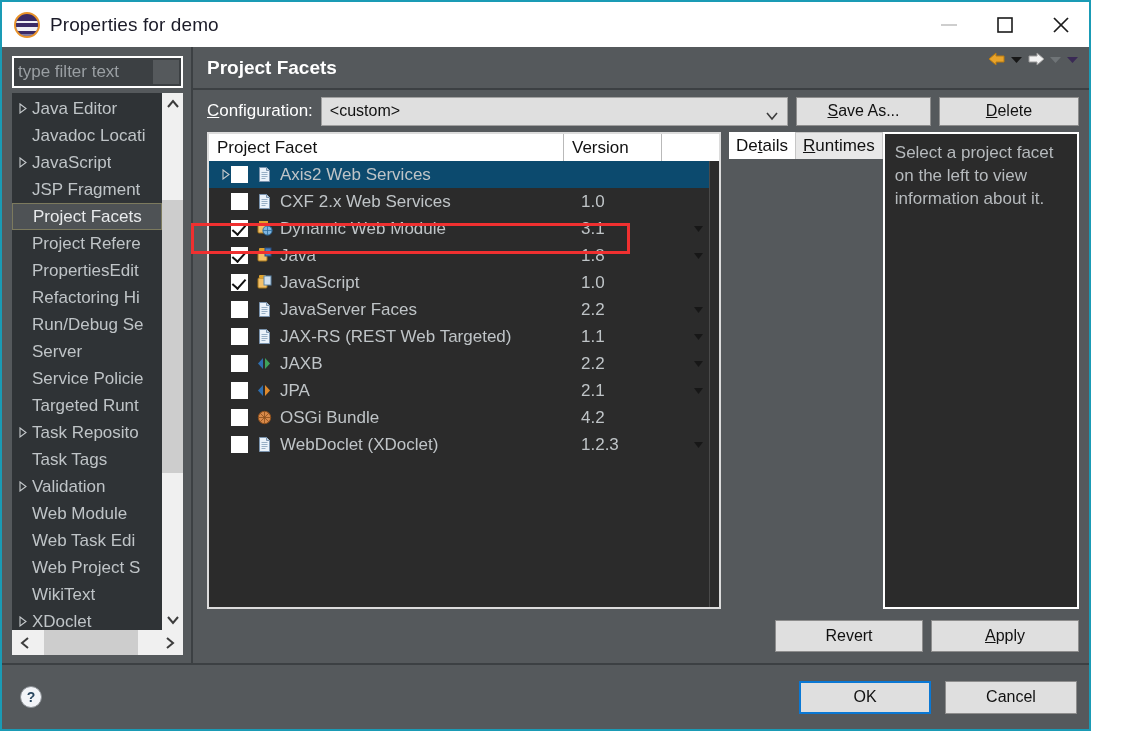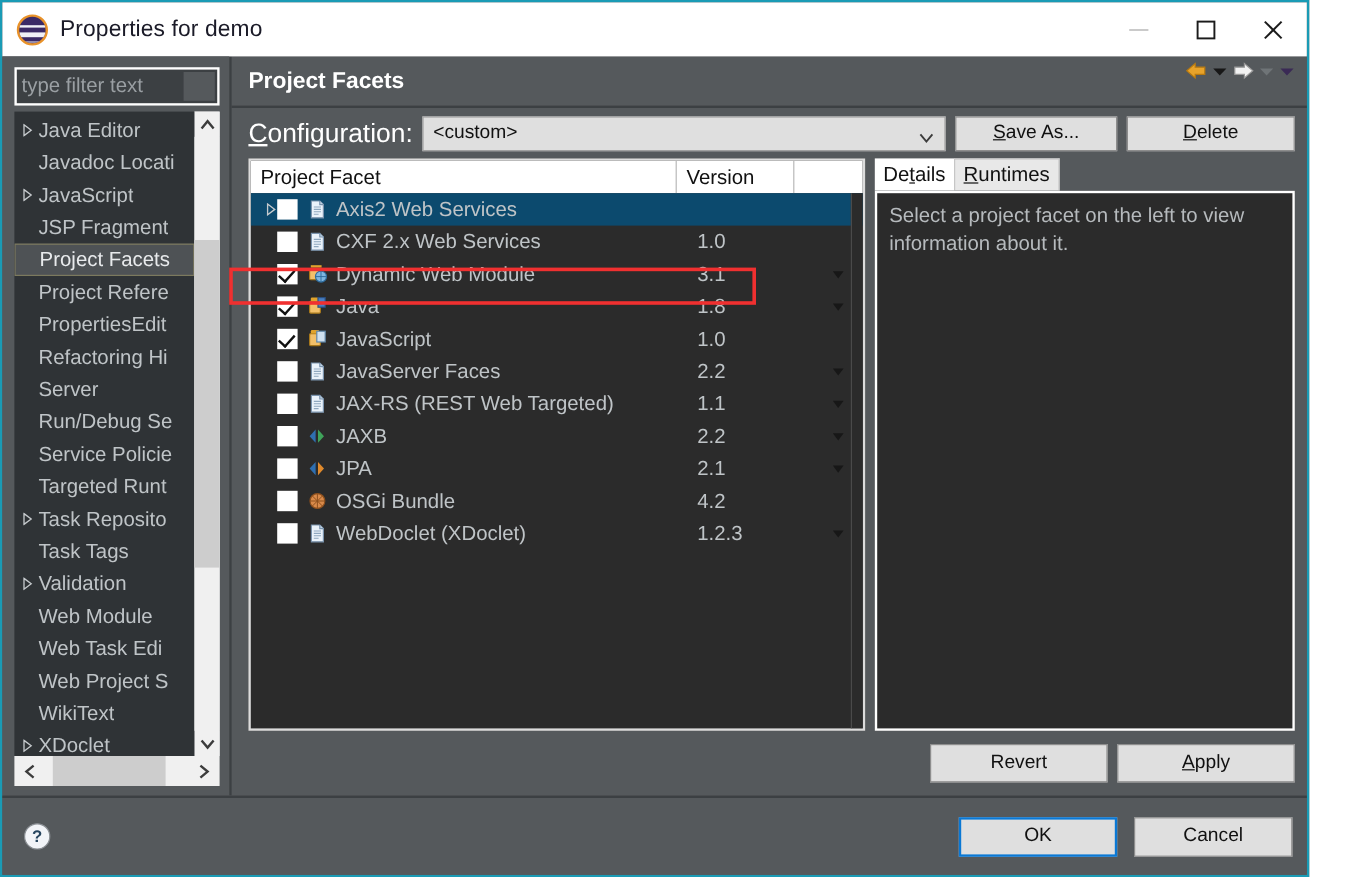--- a/index.html
+++ b/index.html
@@ -163,21 +163,21 @@
     position: absolute; right: 10px; top: 4px;
     display: flex; align-items: center; gap: 4px;
   }
   .nav-ic { display: flex; align-items: center; justify-content: center; }
 
   #config-row {
     height: 42px; min-height: 42px;
     display: flex; align-items: center;
     padding: 0 10px 0 14px; gap: 8px;
   }
-  #config-label { font-size: 22px; color: #ffffff; white-space: nowrap; }
+  #config-label { font-size: 17px; color: #ffffff; white-space: nowrap; }
   .mnem { text-decoration: underline; }
   #config-combo {
     flex: 1; height: 29px; background: #dfdfdf;
     border: 1px solid #a0a0a0;
     display: flex; align-items: center;
     padding: 0 8px; position: relative;
     font-size: 16px; color: #111111;
   }
   #config-combo .chev { position: absolute; right: 8px; top: 9px; }
   .btn {
@@ -244,21 +244,21 @@
   #red-box {
     position: absolute; left: 189px; top: 221px;
     width: 439px; height: 31px;
     border: 3px solid #f03030;
     pointer-events: none; z-index: 40;
   }
 
   
   #details-panel {
     width: 350px; min-width: 350px;
-    display: flex; flex-direction: column;
+    display: flex; 
   }
   #tabs { display: flex; height: 27px; min-height: 27px; align-items: flex-end; }
   .tab {
     height: 27px; padding: 0 7px;
     display: flex; align-items: center;
     font-size: 17px; color: #111111;
   }
   .tab.active { background: #ffffff; }
   .tab.inactive { background: #e8e8e8; border: 1px solid #c6c6c6; border-bottom: none; }
   #details-body {
@@ -378,25 +378,25 @@
             <div class="tree-item">
               <span class="twisty"></span>
               <span class="tree-label">PropertiesEdit</span>
             </div>
             <div class="tree-item">
               <span class="twisty"></span>
               <span class="tree-label">Refactoring Hi</span>
             </div>
             <div class="tree-item">
               <span class="twisty"></span>
+              <span class="tree-label">Run/Debug Se</span>
+            </div>
+            <div class="tree-item">
+              <span class="twisty"></span>
               <span class="tree-label">Server</span>
-            </div>
-            <div class="tree-item">
-              <span class="twisty"></span>
-              <span class="tree-label">Run/Debug Se</span>
             </div>
             <div class="tree-item">
               <span class="twisty"></span>
               <span class="tree-label">Service Policie</span>
             </div>
             <div class="tree-item">
               <span class="twisty"></span>
               <span class="tree-label">Targeted Runt</span>
             </div>
             <div class="tree-item">

